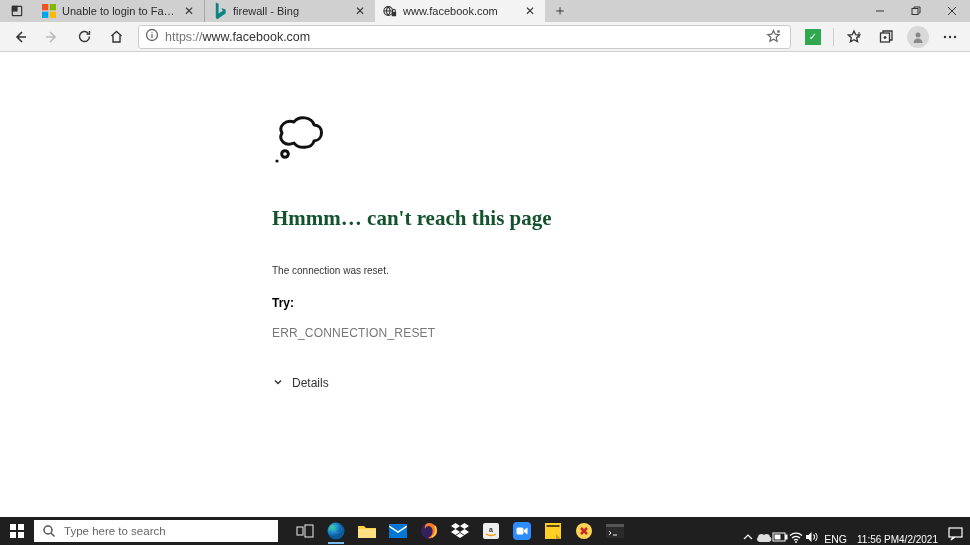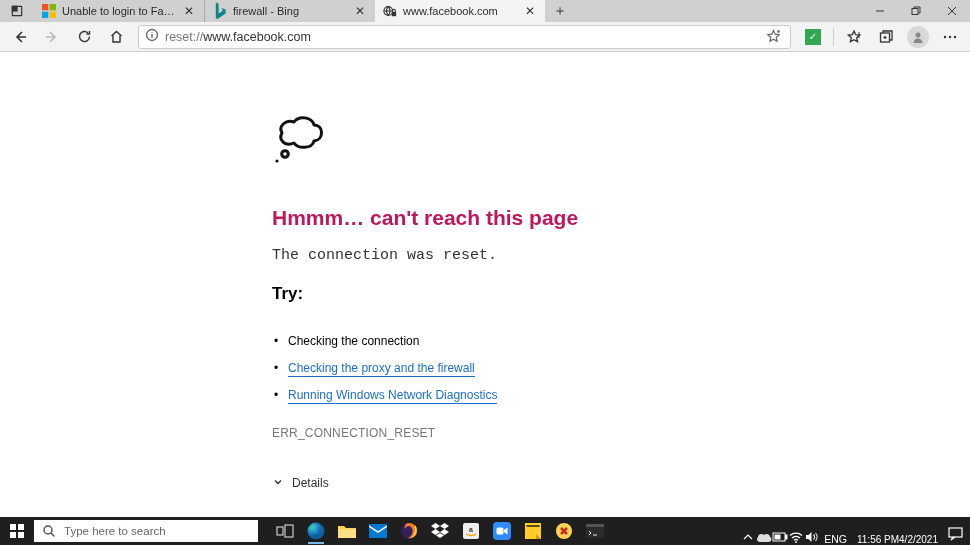--- a/index.html
+++ b/index.html
@@ -31,35 +31,35 @@
     .addr-right { width: 22px; display: flex; align-items: center; justify-content: center; color: #666; }
     .tool-icon { width: 28px; height: 28px; display: flex; align-items: center; justify-content: center; color: #333; }
     .green-badge { width: 16px; height: 16px; background: #2fa84f; display: flex; align-items: center; justify-content: center; color: #fff; font-size: 10px; }
     .sep-line { width: 1px; height: 18px; background: #ccc; margin: 0 2px; }
     .profile-icon { width: 22px; height: 22px; border-radius: 50%; background: #d8d8d8; display: flex; align-items: center; justify-content: center; }
     
     
     .page { position: absolute; top: 52px; left: 0; right: 0; bottom: 28px; background: #fff; }
     .error-wrap { margin-left: 272px; margin-top: 64px; width: 410px; }
     .think-icon { margin-bottom: 36px; }
-    .err-title { font-size: 21px; font-weight: 600; color: #be185d; margin-bottom: 17px; }
-    .err-msg { font-size: 15px; color: #333; margin-bottom: 20px; font-family: Liberation Mono, monospace; }
-    .try-label { font-size: 17px; font-weight: 600; margin-bottom: 24px; }
+    .err-title { font-size: 21px; font-weight: 600; color: #14532d; margin-bottom: 34px; font-family: Liberation Serif, serif; }
+    .err-msg { font-size: 10px; color: #333; margin-bottom: 20px; }
+    .try-label { font-size: 12px; font-weight: 600; margin-bottom: 6px; }
     .try-list { list-style: none; }
     .try-list li { font-size: 12px; padding: 4px 0 4px 16px; position: relative; line-height: 1.6; }
     .try-list li::before { content: "•"; position: absolute; left: 2px; }
     .try-list a { color: #1a6fcb; text-decoration: none; border-bottom: 1px solid #1a6fcb; padding-bottom: 1px; }
     .err-code { font-size: 12px; color: #777; margin-top: 16px; letter-spacing: 0.2px; }
-    .details { margin-top: 36px; display: flex; align-items: center; gap: 8px; font-size: 12px; color: #333; }
+    .details { margin-top: 36px; display: flex; gap: 8px; font-size: 12px; color: #333; }
     .details .chev { display: inline-block; }
     
     
     .taskbar { position: absolute; bottom: 0; left: 0; right: 0; height: 28px; background: #1f1f1f; display: flex; align-items: center; }
     .start-btn { width: 34px; height: 100%; display: flex; align-items: center; justify-content: center; }
-    .search-box { height: 22px; width: 224px; background: #fff; display: flex; align-items: center; gap: 8px; padding: 0 8px; margin-right: 6px; }
+    .search-box { height: 22px; width: 244px; background: #fff; display: flex; align-items: center; gap: 8px; padding: 0 8px; margin-right: 6px; }
     .search-box svg { color: #555; }
     .search-text { font-size: 11.5px; color: #666; }
     .task-icons { display: flex; gap: 1px; margin-left: 6px; }
     .task-icon { width: 30px; height: 28px; display: flex; align-items: center; justify-content: center; position: relative; }
     .task-icon .dot-under { position: absolute; bottom: 1px; width: 16px; height: 2px; background: #76b9ed; }
     .tray { margin-left: auto; display: flex; align-items: flex-end; height: 100%; color: #fff; font-size: 10px; padding-right: 4px; }
     .tray-icon { width: 16px; height: 16px; display: flex; align-items: center; justify-content: center; }
     .lang { font-size: 10.5px; padding: 0 4px; }
     .clock { display: flex; flex-direction: row; align-items: flex-end; font-size: 10px; line-height: 1.15; padding: 0 6px; }
     .notif { width: 22px; height: 22px; display: flex; align-items: center; justify-content: center; }
@@ -152,21 +152,21 @@
       <svg width="15" height="15" fill="none" stroke="#333" stroke-width="1.4">
         <path d="M2.5 7 L7.5 2.5 L12.5 7 M4 6.5 V13 H11 V6.5"></path>
       </svg>
     </div>
   <div class="addressbar">
     <span class="info"><svg width="14" height="14" fill="none" stroke="#666" stroke-width="1.3">
           <circle cx="7" cy="7" r="5.5"></circle>
           <circle cx="7" cy="4.3" r="0.6" fill="#666" stroke="none"></circle>
           <line x1="7" y1="6" x2="7" y2="10"></line>
         </svg></span>
-    <span class="url"><span class="https">reset://</span><span>www.facebook.com</span></span>
+    <span class="url"><span class="https">https://</span><span>www.facebook.com</span></span>
     <span class="addr-right">
         <svg width="15" height="15" fill="none" stroke="#666" stroke-width="1.2">
           <path d="M7.5 1.5 L9.2 5.2 L13.2 5.6 L10.2 8.3 L11.1 12.3 L7.5 10.2 L3.9 12.3 L4.8 8.3 L1.8 5.6 L5.8 5.2 Z"></path>
           <line x1="11.5" y1="1.5" x2="13.5" y2="3.5"></line>
           <line x1="13.5" y1="1.5" x2="11.5" y2="3.5"></line>
         </svg>
       </span>
   </div>
   <div class="tool-icon">
       <div class="green-badge">✓</div>
@@ -208,25 +208,20 @@
     <div class="think-icon">
       <svg width="54" height="50" viewBox="0 0 54 50" fill="none" stroke="#111" stroke-width="3" stroke-linejoin="round">
         <path d="M10 17 C6 10 14 3 22 6 C27 -1 40 1 42 9 C52 9 52 24 42 25 C40 33 26 33 22 27 C13 31 6 24 10 17 Z"></path>
         <circle cx="13" cy="38" r="3.3"></circle>
         <circle cx="5" cy="45" r="1.6" fill="#111" stroke="none"></circle>
       </svg>
     </div>
     <h1 class="err-title">Hmmm… can't reach this page</h1>
     <p class="err-msg">The connection was reset.</p>
     <p class="try-label">Try:</p>
-    <ul class="try-list">
-      <li><span>Checking the connection</span></li>
-      <li><a href="#">Checking the proxy and the firewall</a></li>
-      <li><a href="#">Running Windows Network Diagnostics</a></li>
-    </ul>
     <p class="err-code">ERR_CONNECTION_RESET</p>
     <div class="details">
       <span class="chev"><svg width="12" height="12" fill="none" stroke="#333" stroke-width="1.4">
             <path d="M3 4.5 L6 7.5 L9 4.5"></path>
           </svg></span>
       <span>Details</span>
     </div>
   </div>
 </div>
 

